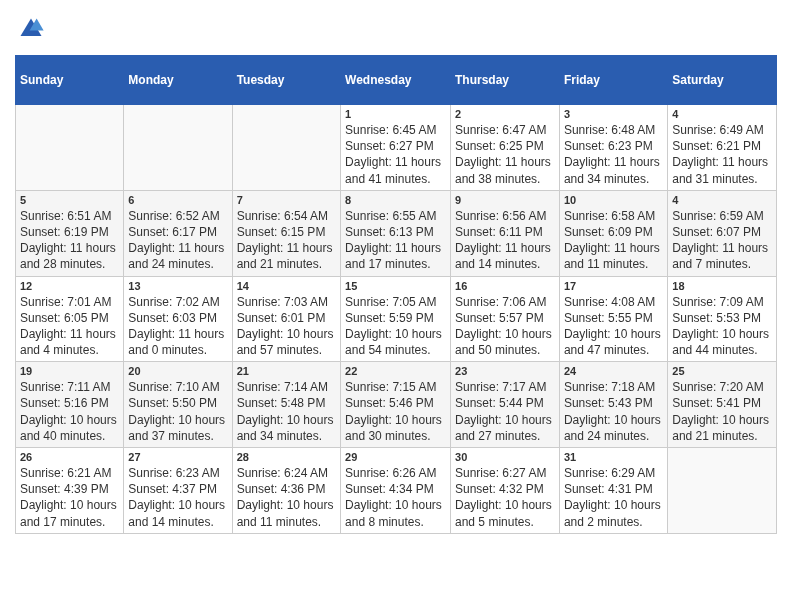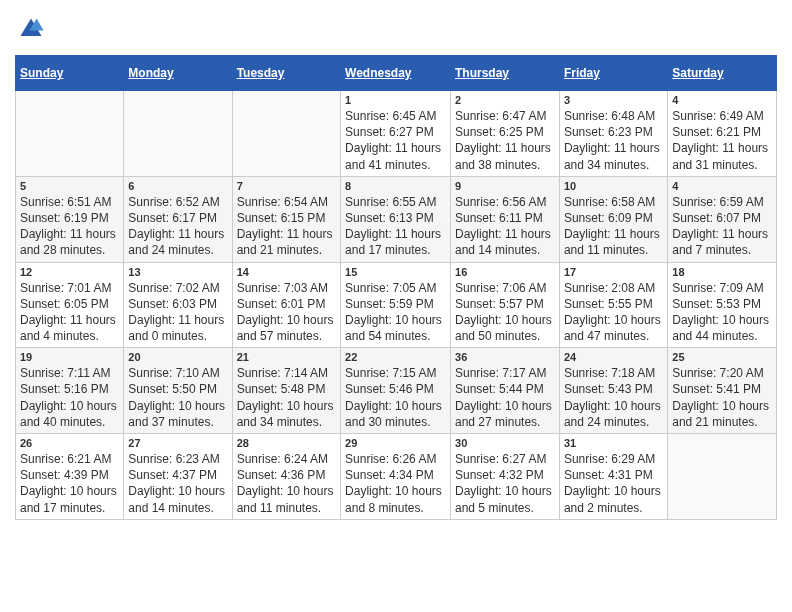--- a/index.html
+++ b/index.html
@@ -45,24 +45,23 @@
       color: #333;
     }
     .calendar {
       width: 100%;
       border-collapse: collapse;
     }
     .calendar th {
       background: #2a5db0;
       color: #fff;
       font-size: 12px;
-      padding: 10px 4px;
+      padding: 17px 4px;
       text-align: left;
       border: 1px solid #2a5db0;
-      text-decoration: underline;
     }
     .calendar td {
       vertical-align: top;
       border: 1px solid #ccc;
       padding: 3px 4px;
       width: 113px;
       min-height: 80px;
       font-size: 10px;
       color: #333;
       background: #fff;
@@ -233,21 +232,21 @@
         </td>
         <td>
           <span class="day-num">16</span>
           <div class="day-info">Sunrise: 7:06 AM
 Sunset: 5:57 PM
 Daylight: 10 hours
 and 50 minutes.</div>
         </td>
         <td>
           <span class="day-num">17</span>
-          <div class="day-info">Sunrise: 2:08 AM
+          <div class="day-info">Sunrise: 4:08 AM
 Sunset: 5:55 PM
 Daylight: 10 hours
 and 47 minutes.</div>
         </td>
         <td>
           <span class="day-num">18</span>
           <div class="day-info">Sunrise: 7:09 AM
 Sunset: 5:53 PM
 Daylight: 10 hours
 and 44 minutes.</div>
@@ -276,21 +275,21 @@
 and 34 minutes.</div>
         </td>
         <td>
           <span class="day-num">22</span>
           <div class="day-info">Sunrise: 7:15 AM
 Sunset: 5:46 PM
 Daylight: 10 hours
 and 30 minutes.</div>
         </td>
         <td>
-          <span class="day-num">36</span>
+          <span class="day-num">23</span>
           <div class="day-info">Sunrise: 7:17 AM
 Sunset: 5:44 PM
 Daylight: 10 hours
 and 27 minutes.</div>
         </td>
         <td>
           <span class="day-num">24</span>
           <div class="day-info">Sunrise: 7:18 AM
 Sunset: 5:43 PM
 Daylight: 10 hours

